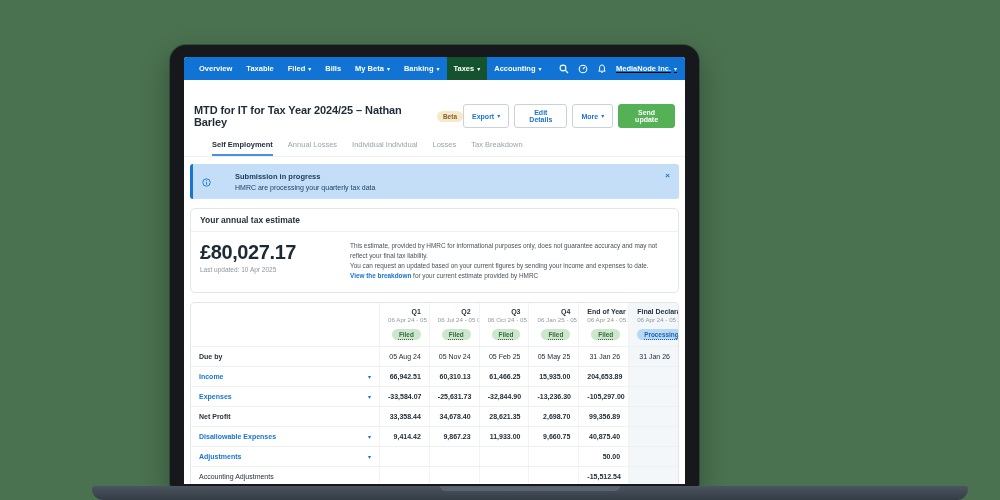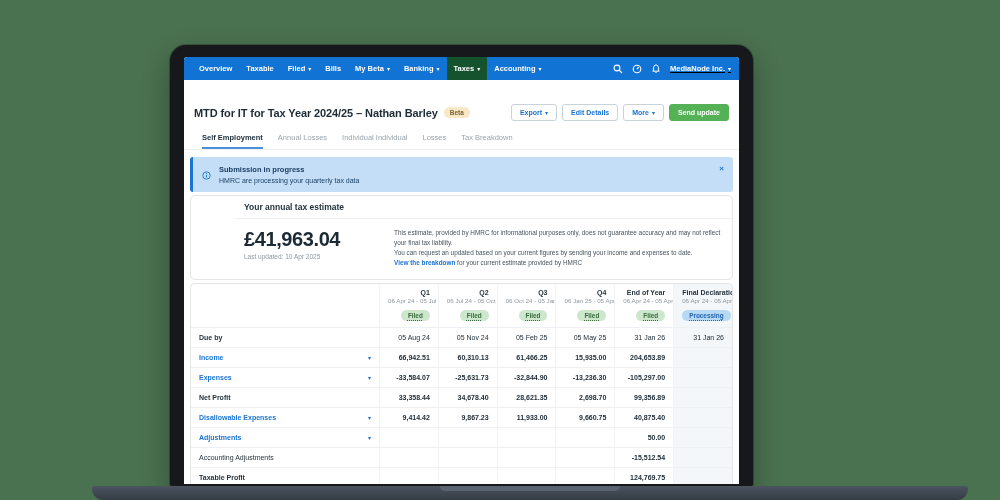--- a/index.html
+++ b/index.html
@@ -1,20 +1,20 @@
 <!DOCTYPE html>
 <html><head>
 <meta charset="utf-8">
 <style>
   * { margin:0; padding:0; box-sizing:border-box; }
   html,body { width:1000px; height:500px; overflow:hidden; }
   body { font-family:"Liberation Sans","DejaVu Sans",sans-serif; background:#4a7150; position:relative; }
 
   
-  .laptop { position:absolute; left:170px; top:45px; width:583px; height:441px;
+  .laptop { position:absolute; left:170px; top:45px; width:529px; height:441px;
             background:#16181c; border-radius:16px 16px 2px 2px;
             box-shadow:0 12px 28px rgba(0,0,0,.30), 0 0 0 1px rgba(0,0,0,.25); }
   .screen { position:absolute; left:14px; top:12px; right:14px; bottom:2px;
             background:#fff; border-radius:3px 3px 0 0; overflow:hidden;
             display:flex; flex-direction:column; }
   .laptop-base { position:absolute; left:92px; top:486px; width:876px; height:14px;
             background:linear-gradient(#4b545f,#343c45); border-radius:3px 3px 12px 12px; }
   .base-notch { position:absolute; left:50%; transform:translateX(-50%); top:0;
             width:180px; height:5px; background:#5a6470; border-radius:0 0 6px 6px; }
 
@@ -34,36 +34,36 @@
   .page-title { font-size:11px; font-weight:700; color:#1d2b36; letter-spacing:-.1px; }
   .badge { margin-left:6px; background:#f8e8c8; color:#7c6434; font-size:6.5px; font-weight:700;
            padding:2px 6px; border-radius:8px; }
   .header-buttons { margin-left:auto; display:flex; gap:5px; }
   .hbtn { display:flex; align-items:center; gap:3px; font-family:inherit; font-size:7px; font-weight:700;
           color:#1a73d2; background:#fff; border:1px solid #c9d2d9; border-radius:3px;
           padding:4px 8px; cursor:pointer; }
   .hbtn.primary { background:#55b155; border-color:#55b155; color:#fff; }
 
   
-  .tabs { display:flex; gap:15px; padding:0 18px; border-bottom:1px solid #eef0f2; }
+  .tabs { display:flex; gap:15px; padding:0 28px; border-bottom:1px solid #eef0f2; }
   .tab { font-size:7.5px; color:#99a4ac; padding:6px 0 5px; text-decoration:none; cursor:pointer;
          border-bottom:2px solid transparent; }
   .tab.active { color:#22313d; font-weight:700; border-bottom-color:#4a90d9; }
 
   
   .banner { margin:7px 6px 0; background:#c3def6; border-left:3px solid #1b74d2; border-radius:3px;
-            padding:8px 9px; display:flex; gap:8px; position:relative; }
+            padding:8px 9px; display:flex; gap:24px; position:relative; }
   .banner-icon { flex:0 0 auto; margin-top:1px; }
   .banner-title { font-size:7.5px; font-weight:700; color:#16395f; margin-bottom:3px; }
   .banner-msg { font-size:7px; color:#1c4166; }
   .banner-close { position:absolute; right:9px; top:7px; color:#1a73d2; font-size:8px;
                   font-weight:700; cursor:pointer; text-decoration:none; }
 
   
-  .card { margin:3px 6px; border:1px solid #e2e6e9; border-radius:5px; background:#fff;padding-left:44px; }
+  .card { margin:9px 6px; border:1px solid #e2e6e9; border-radius:5px; background:#fff; }
   .card-head { padding:6px 9px; font-size:8.5px; font-weight:700; color:#23323c;
                border-bottom:1px solid #eef0f2; }
   .card-body { display:flex; padding:9px 9px 11px; }
   .amount-block { flex:0 0 150px; }
   .amount { font-size:20px; font-weight:700; color:#1c2a35; letter-spacing:-.4px; }
   .updated { font-size:6.5px; color:#8d979e; margin-top:2px; }
   .disclaimer { flex:1; font-size:6.4px; color:#47525b; line-height:1.55; }
   .link { color:#1a73d2; font-weight:700; text-decoration:none; cursor:pointer; }
 
   
@@ -226,21 +226,21 @@
         <div class="banner-title">Submission in progress</div>
         <div class="banner-msg">HMRC are processing your quarterly tax data</div>
       </div>
       <a class="banner-close">×</a>
     </div>
 
     <section class="card">
       <div class="card-head">Your annual tax estimate</div>
       <div class="card-body">
         <div class="amount-block">
-          <div class="amount">£41,963.04</div>
+          <div class="amount">£80,027.17</div>
           <div class="updated">Last updated: 10 Apr 2025</div>
         </div>
         <div class="disclaimer">
           <div>This estimate, provided by HMRC for informational purposes only, does not guarantee accuracy and may not reflect your final tax liability.</div>
           <div>You can request an updated based on your current figures by sending your income and expenses to date.</div>
           <div>
             <a class="link">View the breakdown</a>
             <span>for your current estimate provided by HMRC</span>
           </div>
         </div>

